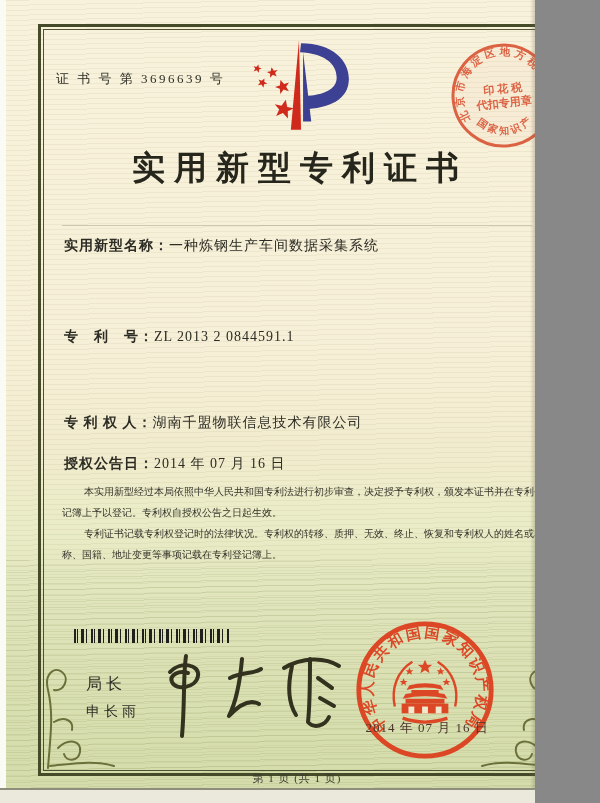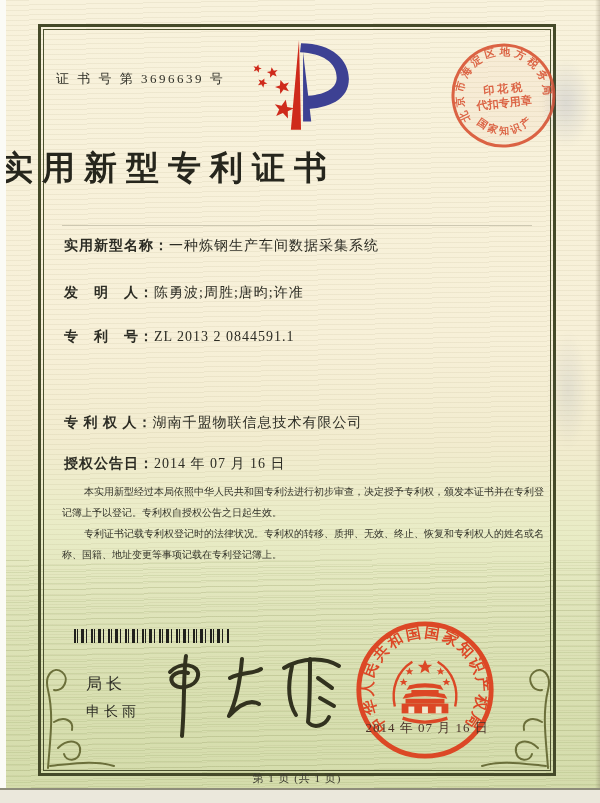--- a/index.html
+++ b/index.html
@@ -1,35 +1,35 @@
 <!DOCTYPE html>
 <html><head>
 <meta charset="utf-8">
 <style>
   * { margin:0; padding:0; box-sizing:border-box; }
   body { background:#888; font-family:"Liberation Serif", serif; }
   .page {
-    position:relative; width:600px; height:803px; overflow:hidden;
+    position:relative; width:535px; height:803px; overflow:hidden;
     background:linear-gradient(180deg,#f8f2dc 0%,#f7f0d8 42%,#f2eccf 55%,#e9ecc6 66%,#dfe4ba 76%,#d8dfb0 88%,#d4dcab 100%);
   }
   .waves { position:absolute; inset:0; pointer-events:none;
     background:repeating-linear-gradient(179deg, rgba(150,138,95,0.10) 0 1px, transparent 1px 5px); }
   .waves2 { position:absolute; left:0; right:0; top:560px; bottom:0; pointer-events:none;
     background:repeating-linear-gradient(179deg, rgba(110,130,60,0.14) 0 1px, transparent 1px 6px); }
   .edge-left { position:absolute; left:0; top:0; width:6px; height:100%; background:#fbfbf6; }
   .edge-right { position:absolute; right:0; top:0; width:5px; height:100%;
     background:linear-gradient(90deg, transparent, rgba(110,100,80,0.28)); }
   .edge-bottom { position:absolute; left:0; bottom:0; width:100%; height:15px;
     background:#ebe8dc; border-top:2px solid #8f8d7b; }
   .frame { position:absolute; left:38px; top:24px; width:518px; height:752px;
     border:3px solid #454a29; }
   .frame::after { content:""; position:absolute; inset:2px; border:1px solid #4d5230; }
   .cert-no { position:absolute; left:56px; top:70px; font-size:13px; color:#2e2e26; letter-spacing:2.5px; }
   .logo { position:absolute; left:243px; top:40px; }
-  .title { position:absolute; left:0; width:600px; top:146px; 
+  .title { position:absolute; left:0; width:600px; top:146px; text-align:center;
     font-size:33px; font-weight:bold; color:#26261d; letter-spacing:9px; }
   .rule-line { position:absolute; left:62px; top:225px; width:470px; height:1px; background:rgba(80,80,60,0.25); }
   .field { position:absolute; left:64px; width:475px; font-size:14px; color:#2c2c24; letter-spacing:1px; }
   .f0 { top:237px; } .f1 { top:284px; } .f2 { top:328px; } .f3 { top:370px; } .f4 { top:414px; } .f5 { top:455px; }
   .field .lab { font-weight:bold; }
   .body-text { position:absolute; left:62px; top:481px; width:482px;
     font-size:10px; line-height:21px; color:#33332a; text-align:justify; }
   .body-text p { text-indent:2.2em; }
   .barcode { position:absolute; left:74px; top:629px; width:156px; height:14px;
     background:
@@ -75,23 +75,20 @@
     <use href="#star" fill="#cf2a1b" transform="translate(19,42) scale(0.8) rotate(25)"></use>
     <use href="#star" fill="#cf2a1b" transform="translate(39,46) scale(1.2) rotate(-18)"></use>
     <use href="#star" fill="#cf2a1b" transform="translate(40,68) scale(1.6) rotate(12)"></use>
   </svg>
 
   <div class="title">实用新型专利证书</div>
   <div class="rule-line"></div>
 
   <div class="field f0">
     <span class="lab">实用新型名称：</span><span>一种炼钢生产车间数据采集系统</span>
-  </div>
-  <div class="field f1">
-    <span class="lab">发　明　人：</span><span>陈勇波;周胜;唐昀;许准</span>
   </div>
   <div class="field f2">
     <span class="lab">专　利　号：</span><span>ZL 2013 2 0844591.1</span>
   </div>
   <div class="field f4">
     <span class="lab">专 利 权 人：</span><span>湖南千盟物联信息技术有限公司</span>
   </div>
   <div class="field f5">
     <span class="lab">授权公告日：</span><span>2014 年 07 月 16 日</span>
   </div>

